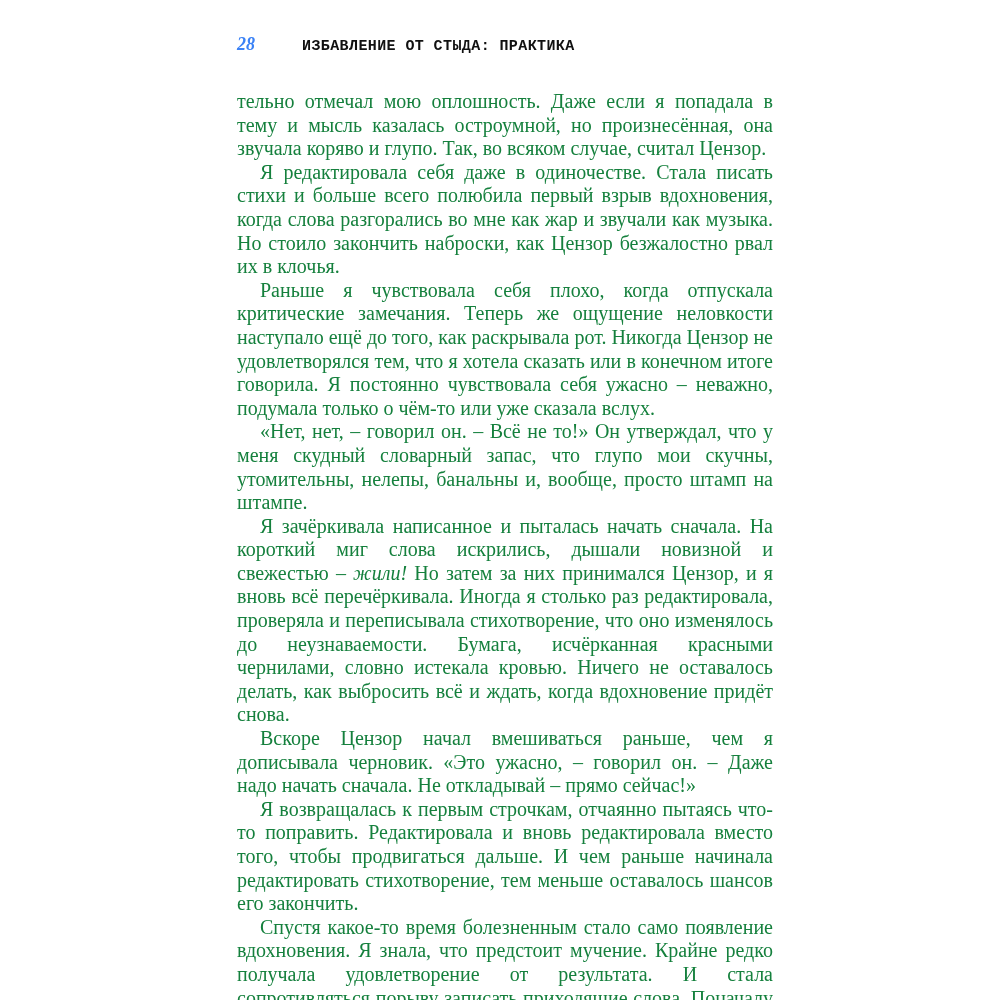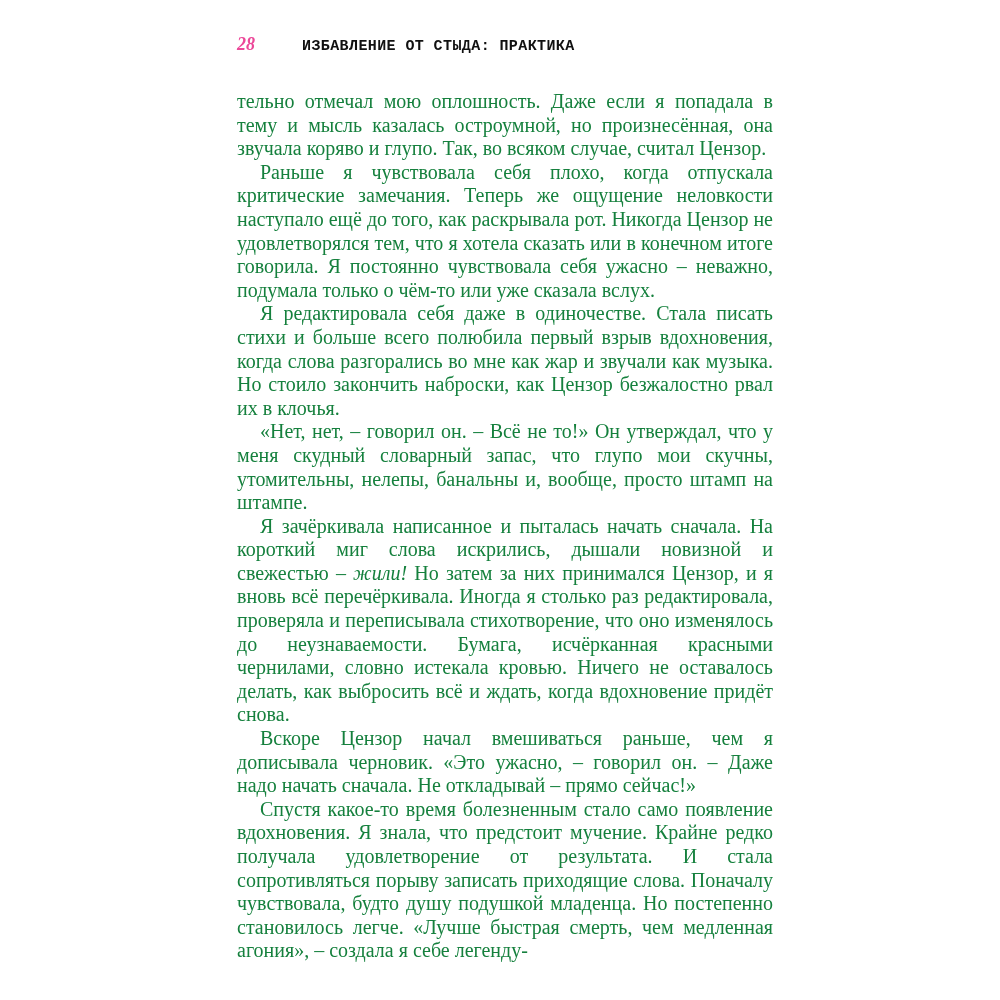--- a/index.html
+++ b/index.html
@@ -23,21 +23,21 @@
     width: 536px;
     display: flex;
     align-items: baseline;
     white-space: nowrap;
   }
   .page-num {
     font-family: "Liberation Serif", "DejaVu Serif", serif;
     font-style: italic;
     font-weight: 700;
     font-size: 18px;
-    color: #ec4899;
+    color: #3b82f6;
   }
   .running-title {
     font-family: Liberation Mono, monospace;
     font-weight: 700;
     font-size: 15px;
     letter-spacing: 0.4px;
     margin-left: 47px;
     color: #111111;
   }
   .text-block {
@@ -66,20 +66,21 @@
 </head>
 <body>
 
 <div class="book-page">
   <header class="running-head">
     <span class="page-num">28</span>
     <span class="running-title">ИЗБАВЛЕНИЕ ОТ СТЫДА: ПРАКТИКА</span>
   </header>
   <main class="text-block">
       <p class=""><span>тельно отмечал мою оплошность. Даже если я попадала в тему и мысль казалась остроумной, но произнесённая, она звучала коряво и глупо. Так, во всяком случае, считал Цензор.</span></p>
+      <p class="indent"><span>Я редактировала себя даже в одиночестве. Стала писать стихи и больше всего полюбила первый взрыв вдохновения, когда слова разгорались во мне как жар и звучали как музыка. Но стоило закончить наброски, как Цензор безжалостно рвал их в клочья.</span></p>
       <p class="indent"><span>Раньше я чувствовала себя плохо, когда отпускала критические замечания. Теперь же ощущение неловкости наступало ещё до того, как раскрывала рот. Никогда Цензор не удовлетворялся тем, что я хотела сказать или в конечном итоге говорила. Я постоянно чувствовала себя ужасно – неважно, подумала только о чём-то или уже сказала вслух.</span></p>
-      <p class="indent"><span>Я редактировала себя даже в одиночестве. Стала писать стихи и больше всего полюбила первый взрыв вдохновения, когда слова разгорались во мне как жар и звучали как музыка. Но стоило закончить наброски, как Цензор безжалостно рвал их в клочья.</span></p>
       <p class="indent"><span>«Нет, нет, – говорил он. – Всё не то!» Он утверждал, что у меня скудный словарный запас, что глупо мои скучны, утомительны, нелепы, банальны и, вообще, просто штамп на штампе.</span></p>
       <p class="indent"><span>Я зачёркивала написанное и пыталась начать сначала. На короткий миг слова искрились, дышали новизной и свежестью – </span><em>жили!</em><span> Но затем за них принимался Цензор, и я вновь всё перечёркивала. Иногда я столько раз редактировала, проверяла и переписывала стихотворение, что оно изменялось до неузнаваемости. Бумага, исчёрканная красными чернилами, словно истекала кровью. Ничего не оставалось делать, как выбросить всё и ждать, когда вдохновение придёт снова.</span></p>
       <p class="indent"><span>Вскоре Цензор начал вмешиваться раньше, чем я дописывала черновик. «Это ужасно, – говорил он. – Даже надо начать сначала. Не откладывай – прямо сейчас!»</span></p>
+      <p class="indent"><span>Я возвращалась к первым строчкам, отчаянно пытаясь что-то поправить. Редактировала и вновь редактировала вместо того, чтобы продвигаться дальше. И чем раньше начинала редактировать стихотворение, тем меньше оставалось шансов его закончить.</span></p>
       <p class="indent"><span>Спустя какое-то время болезненным стало само появление вдохновения. Я знала, что предстоит мучение. Крайне редко получала удовлетворение от результата. И стала сопротивляться порыву записать приходящие слова. Поначалу чувствовала, будто душу подушкой младенца. Но постепенно становилось легче. «Лучше быстрая смерть, чем медленная агония», – создала я себе легенду-</span></p>
     </main>
 </div>
 
 </body></html>

